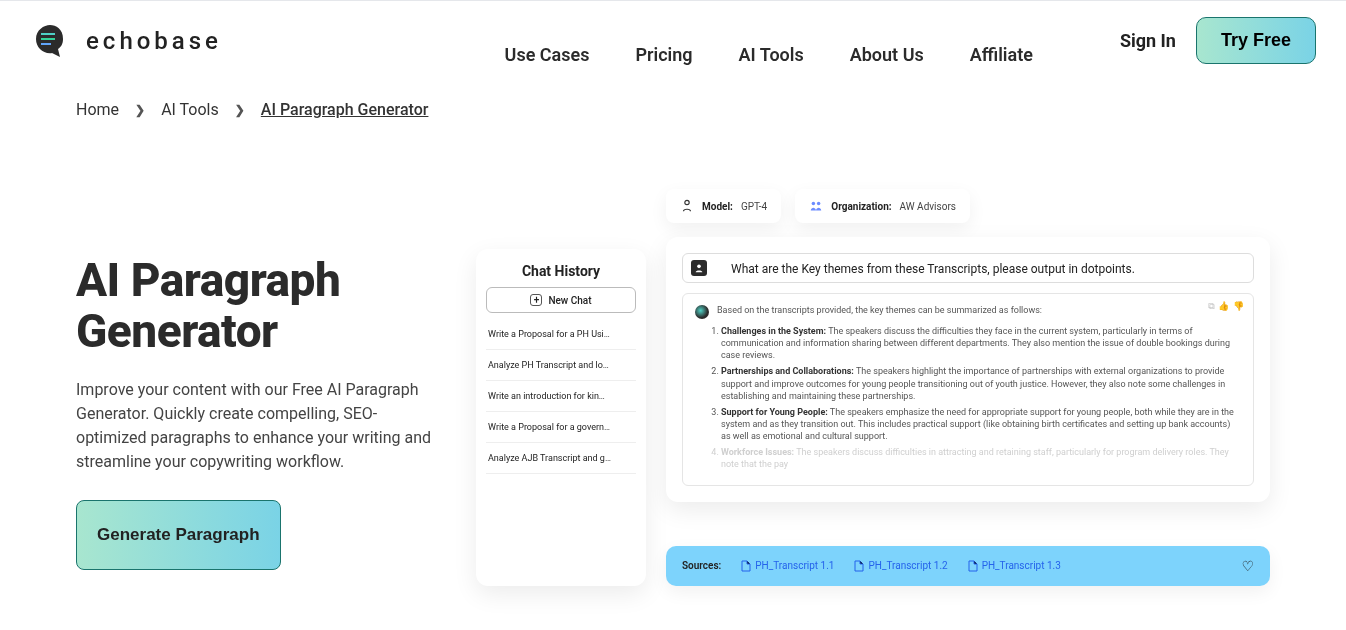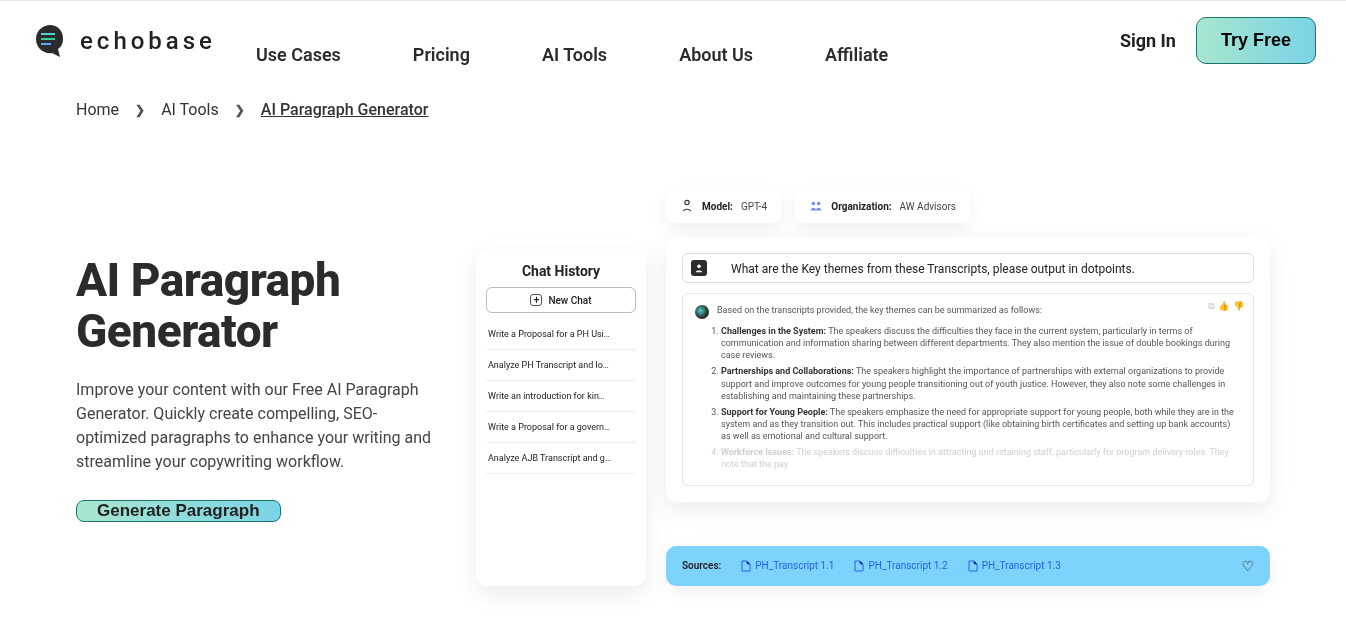--- a/index.html
+++ b/index.html
@@ -24,26 +24,27 @@
     align-items: center;
     gap: 10px;
   }
   .logo-mark {
     width: 40px; height: 40px;
   }
   .logo-text {
     font-size: 24px;
     font-weight: 500;
     letter-spacing: 4px;
+    margin-left: 6px;
   }
   .nav-center {
     flex: 1;
     display: flex;
-    justify-content: flex-start;
-    gap: 72px;
+    justify-content: flex-end;
+    gap: 46px;
     font-size: 18px;
     font-weight: 600;
     color: #2b2b2b;
     margin-top: 28px;
   }
   .nav-center span { cursor: pointer; }
   .nav-right {
     display: flex;
     align-items: center;
     gap: 20px;
@@ -93,21 +94,21 @@
     letter-spacing: -0.5px;
   }
   .hero-desc {
     margin-top: 22px;
     font-size: 16px;
     line-height: 1.5;
     color: #444;
   }
   .btn-generate {
     margin-top: 26px;
-    padding: 0 20px;
+    padding: 24px 20px;
     border: 1px solid #1a746d;
     border-radius: 8px;
     background: linear-gradient(90deg,#a8e6cf,#7ad3e6);
     font-size: 17px;
     font-weight: 600;
     cursor: pointer;
     color: #222;
   }
 
   

